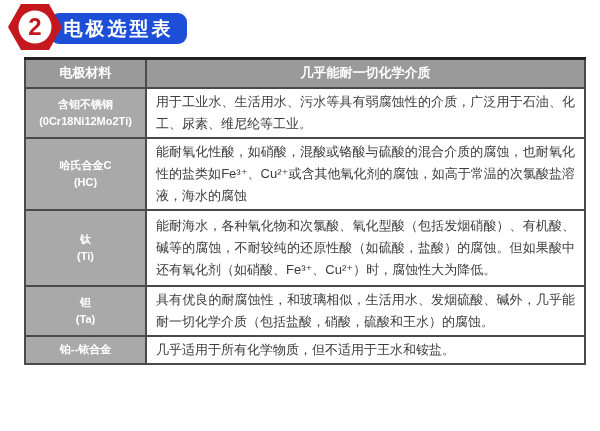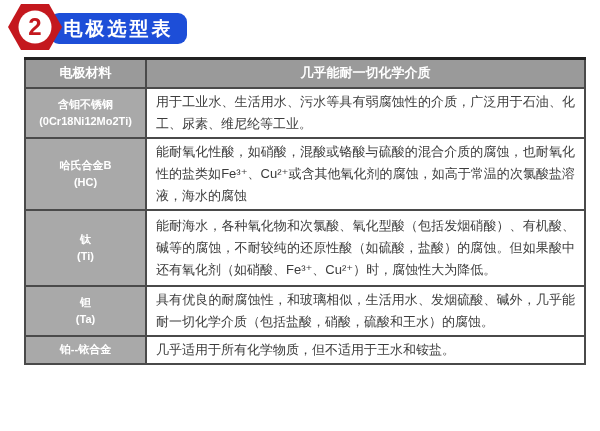--- a/index.html
+++ b/index.html
@@ -88,21 +88,21 @@
         <td class="mat">
           <div>含钼不锈钢</div>
           <div class="spec">(0Cr18Ni12Mo2Ti)</div>
         </td>
         <td class="desc">
           <span>用于工业水、生活用水、污水等具有弱腐蚀性的介质，广泛用于石油、化工、尿素、维尼纶等工业。</span>
         </td>
       </tr>
       <tr class="h3">
         <td class="mat">
-          <div>哈氏合金B</div>
+          <div>哈氏合金C</div>
           <div class="spec">(HC)</div>
         </td>
         <td class="desc">
           <span>能耐氧化性酸，如硝酸，混酸或铬酸与硫酸的混合介质的腐蚀，也耐氧化性的盐类如Fe³⁺、Cu²⁺或含其他氧化剂的腐蚀，如高于常温的次氯酸盐溶液，海水的腐蚀</span>
         </td>
       </tr>
       <tr class="h4">
         <td class="mat">
           <div>钛</div>
           <div class="spec">(Ti)</div>

